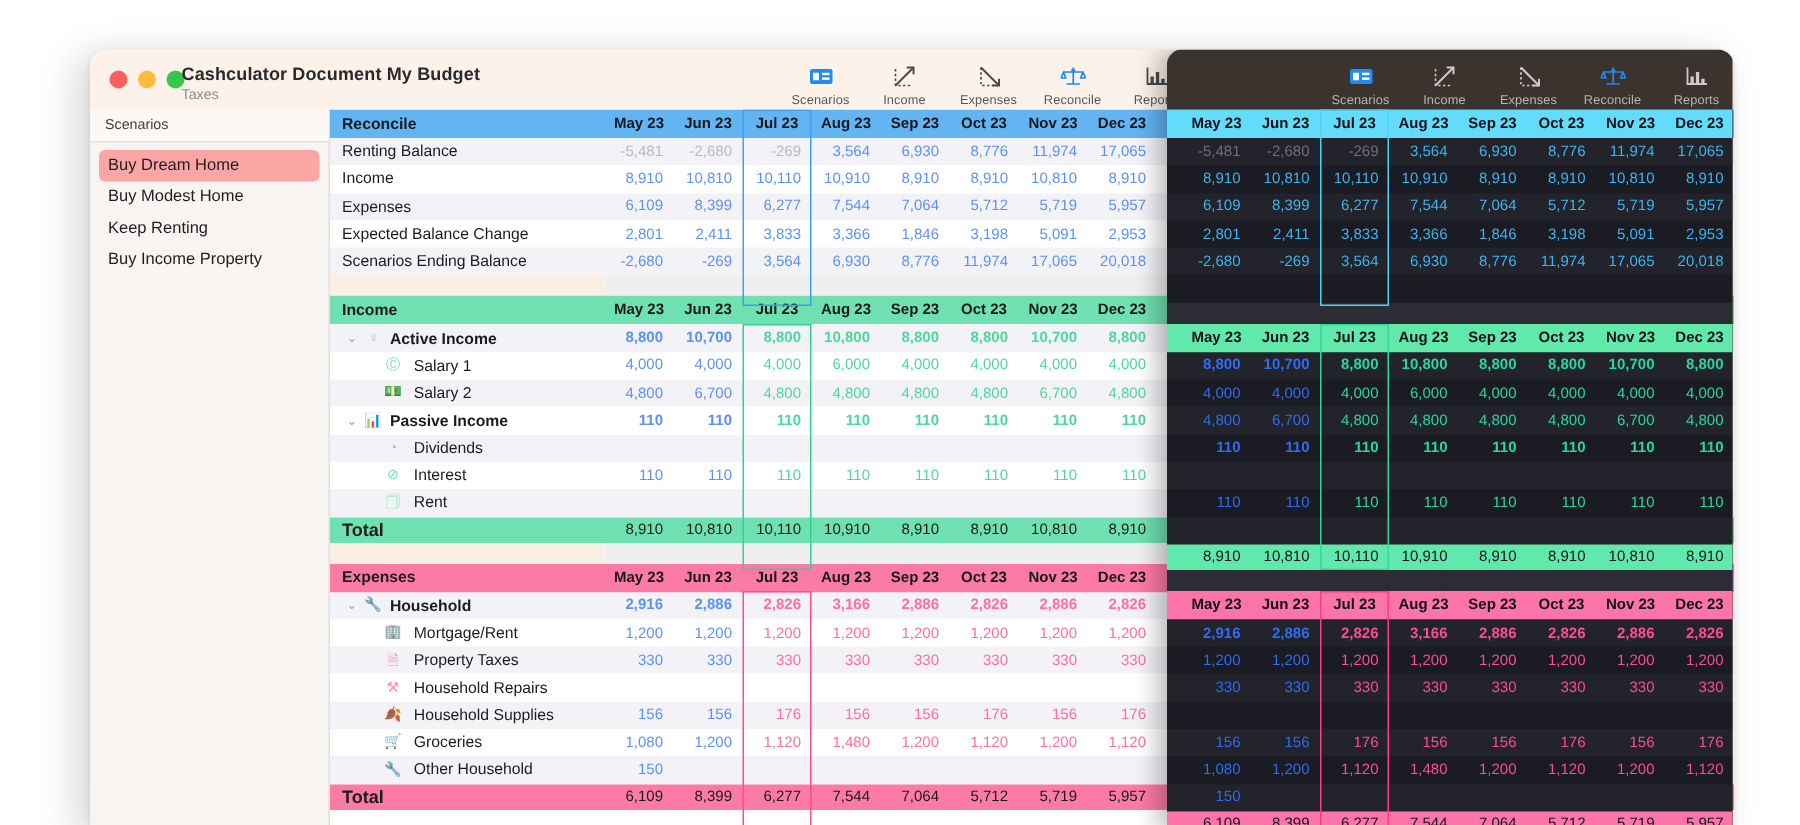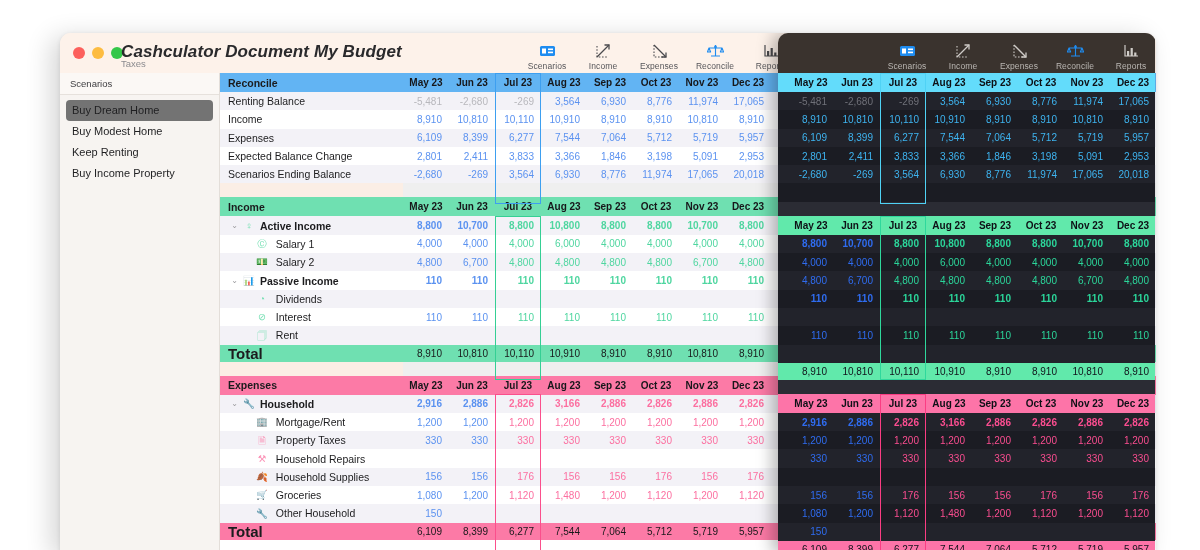--- a/index.html
+++ b/index.html
@@ -25,21 +25,21 @@
     position: absolute; left: 0; top: 0; width: 100%; height: 40px;
     background: #fdf2ea;
   }
   .traffic { position: absolute; top: 14px; width: 12px; height: 12px; border-radius: 50%; }
   .tl-close { left: 13px; background: #fc605c; }
   .tl-min   { left: 32px; background: #fdbc40; }
   .tl-max   { left: 51px; background: #34c749; }
 
   #doc-title {
     position: absolute; left: 61px; top: 9px;
-    font-size: 17px; font-weight: bold; color: #2a2a2c; letter-spacing: .1px; font-style: italic;
+    font-size: 12px; font-weight: bold; color: #2a2a2c; letter-spacing: .1px;
   }
   #doc-sub {
     position: absolute; left: 61px; top: 25px;
     font-size: 9.5px; color: #8b8b8f;
   }
 
   
   .toolgroup { position: absolute; top: 6px; display: flex; gap: 0; }
   .tool {
     width: 56px; text-align: center; cursor: default;
@@ -59,21 +59,21 @@
   }
   #sidebar-header {
     height: 22px; line-height: 22px; padding-left: 10px;
     font-size: 9.5px; color: #3d3d40; background: #fbf8f5;
     border-bottom: 1px solid #e6e1dc;
   }
   .sb-item {
     height: 21px; line-height: 21px; margin: 0 6px; padding-left: 6px;
     font-size: 11px; color: #1f1f21; border-radius: 4px;
   }
-  .sb-item.sel { background: #737373; }
+  .sb-item.sel { background: #fca5a5; }
   #sb-list { padding-top: 5px; }
 
   
   #tables { position: relative; flex: 1 1 auto; background: #ffffff; overflow: hidden; }
 
   .tbl { width: 100%; }
   .trow { display: flex; height: 18.3px; align-items: stretch; }
   .label-cell {
     width: 183px; flex: 0 0 183px; display: flex; align-items: center;
     font-size: 10.5px; color: #1c1c1e; padding-left: 8px; overflow: hidden; white-space: nowrap;
@@ -86,21 +86,21 @@
 
   
   .hdr { height: 19px; font-weight: bold; }
   .hdr .label-cell { font-size: 10.5px; font-weight: bold; color: #1b1b1d; }
   .hdr .cell { font-size: 10px; font-weight: bold; color: #17171a; justify-content: center; padding-right: 0; }
   .hdr-rec  { background: #62b4f3; }
   .hdr-inc  { background: #6fe0b1; }
   .hdr-exp  { background: #fc7aa6; }
 
   .totrow { height: 17px; }
-  .totrow .label-cell { font-weight: bold; font-size: 15px; }
+  .totrow .label-cell { font-weight: bold; font-size: 12px; }
   .totrow .cell { font-weight: normal; color: #18181a; }
   .tot-inc { background: #6fe0b1; }
   .tot-exp { background: #fc7aa6; }
 
   .zebra { background: #f3f2f7; }
   .plain { background: #ffffff; }
 
   
   .v-blue  { color: #5b92f0; }
   .v-grey  { color: #b8b8bd; }

